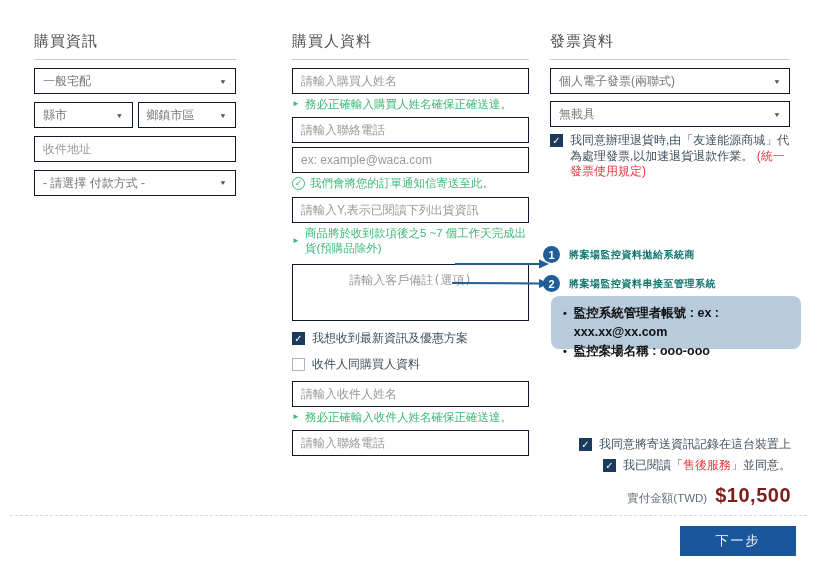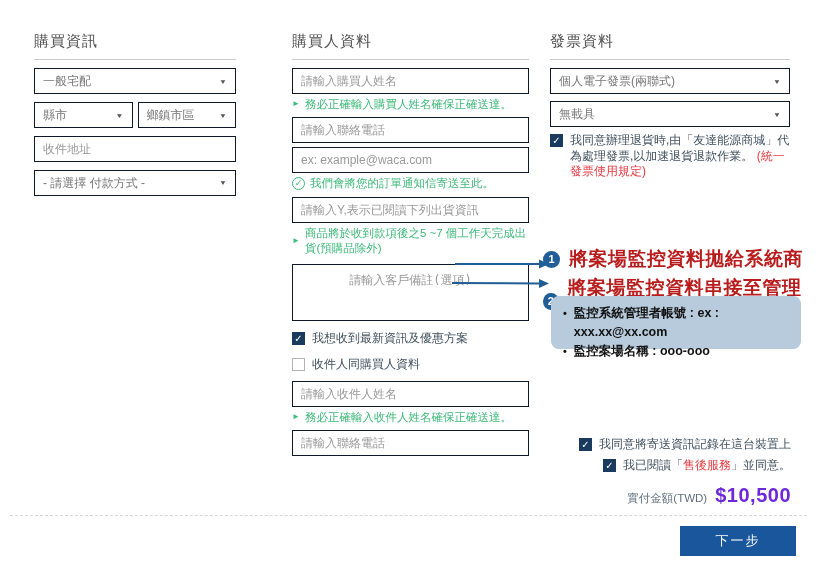--- a/index.html
+++ b/index.html
@@ -36,33 +36,33 @@
   .cb.on { background:#1a3b5d; border-color:#1a3b5d; color:#fff; font-size:10px; font-weight:bold; }
   .cblabel { font-size:12px; color:#40505e; }
 
   .agree { display:flex; gap:7px; margin-top:6px; }
   .agree .txt { font-size:12px; color:#40505e; line-height:15.5px; width:222px; }
   .redlink { color:#e5383f; }
 
   .callout-row { position:absolute; display:flex; align-items:center; gap:9px; }
   .numcircle { width:17px; height:17px; border-radius:50%; background:#1f5e96; color:#fff;
                font-size:11px; font-weight:bold; display:flex; align-items:center; justify-content:center; }
-  .callout-text { font-size:19px; font-weight:bold; color:#b91c1c; letter-spacing:.5px; }
+  .callout-text { font-size:10px; font-weight:bold; color:#0f766e; letter-spacing:.5px; }
 
   .bluebox { position:absolute; left:551px; top:296px; width:250px; height:53px; background:#b7cbdc;
              border-radius:8px; padding:8px 10px 0 12px; }
   .bluebox .line { font-size:12.5px; font-weight:bold; color:#111; line-height:19px; display:flex; gap:7px; }
   .bluebox .bullet { font-size:11px; }
 
   .arrows { position:absolute; left:445px; top:255px; }
 
   .bottomrow { position:absolute; right:26px; display:flex; align-items:center; gap:7px; justify-content:flex-end; }
   .amountrow { position:absolute; right:26px; top:484px; display:flex; align-items:baseline; gap:8px; }
   .amount-label { font-size:11.5px; color:#5f6e7e; }
-  .amount-value { font-size:20px; font-weight:bold; color:#6d28d9; letter-spacing:.5px; }
+  .amount-value { font-size:20px; font-weight:bold; color:#7f1d1d; letter-spacing:.5px; }
 
   .dashline { position:absolute; left:10px; right:10px; top:515px; border-top:1px dashed #d6d6d6; }
 
   .next-btn { position:absolute; left:680px; top:526px; width:116px; height:30px; background:#1a569b;
               color:#fff; border:none; font-size:13px; letter-spacing:2px; cursor:pointer;
               font-family:inherit; }
 </style>
 </head>
 <body>
 

